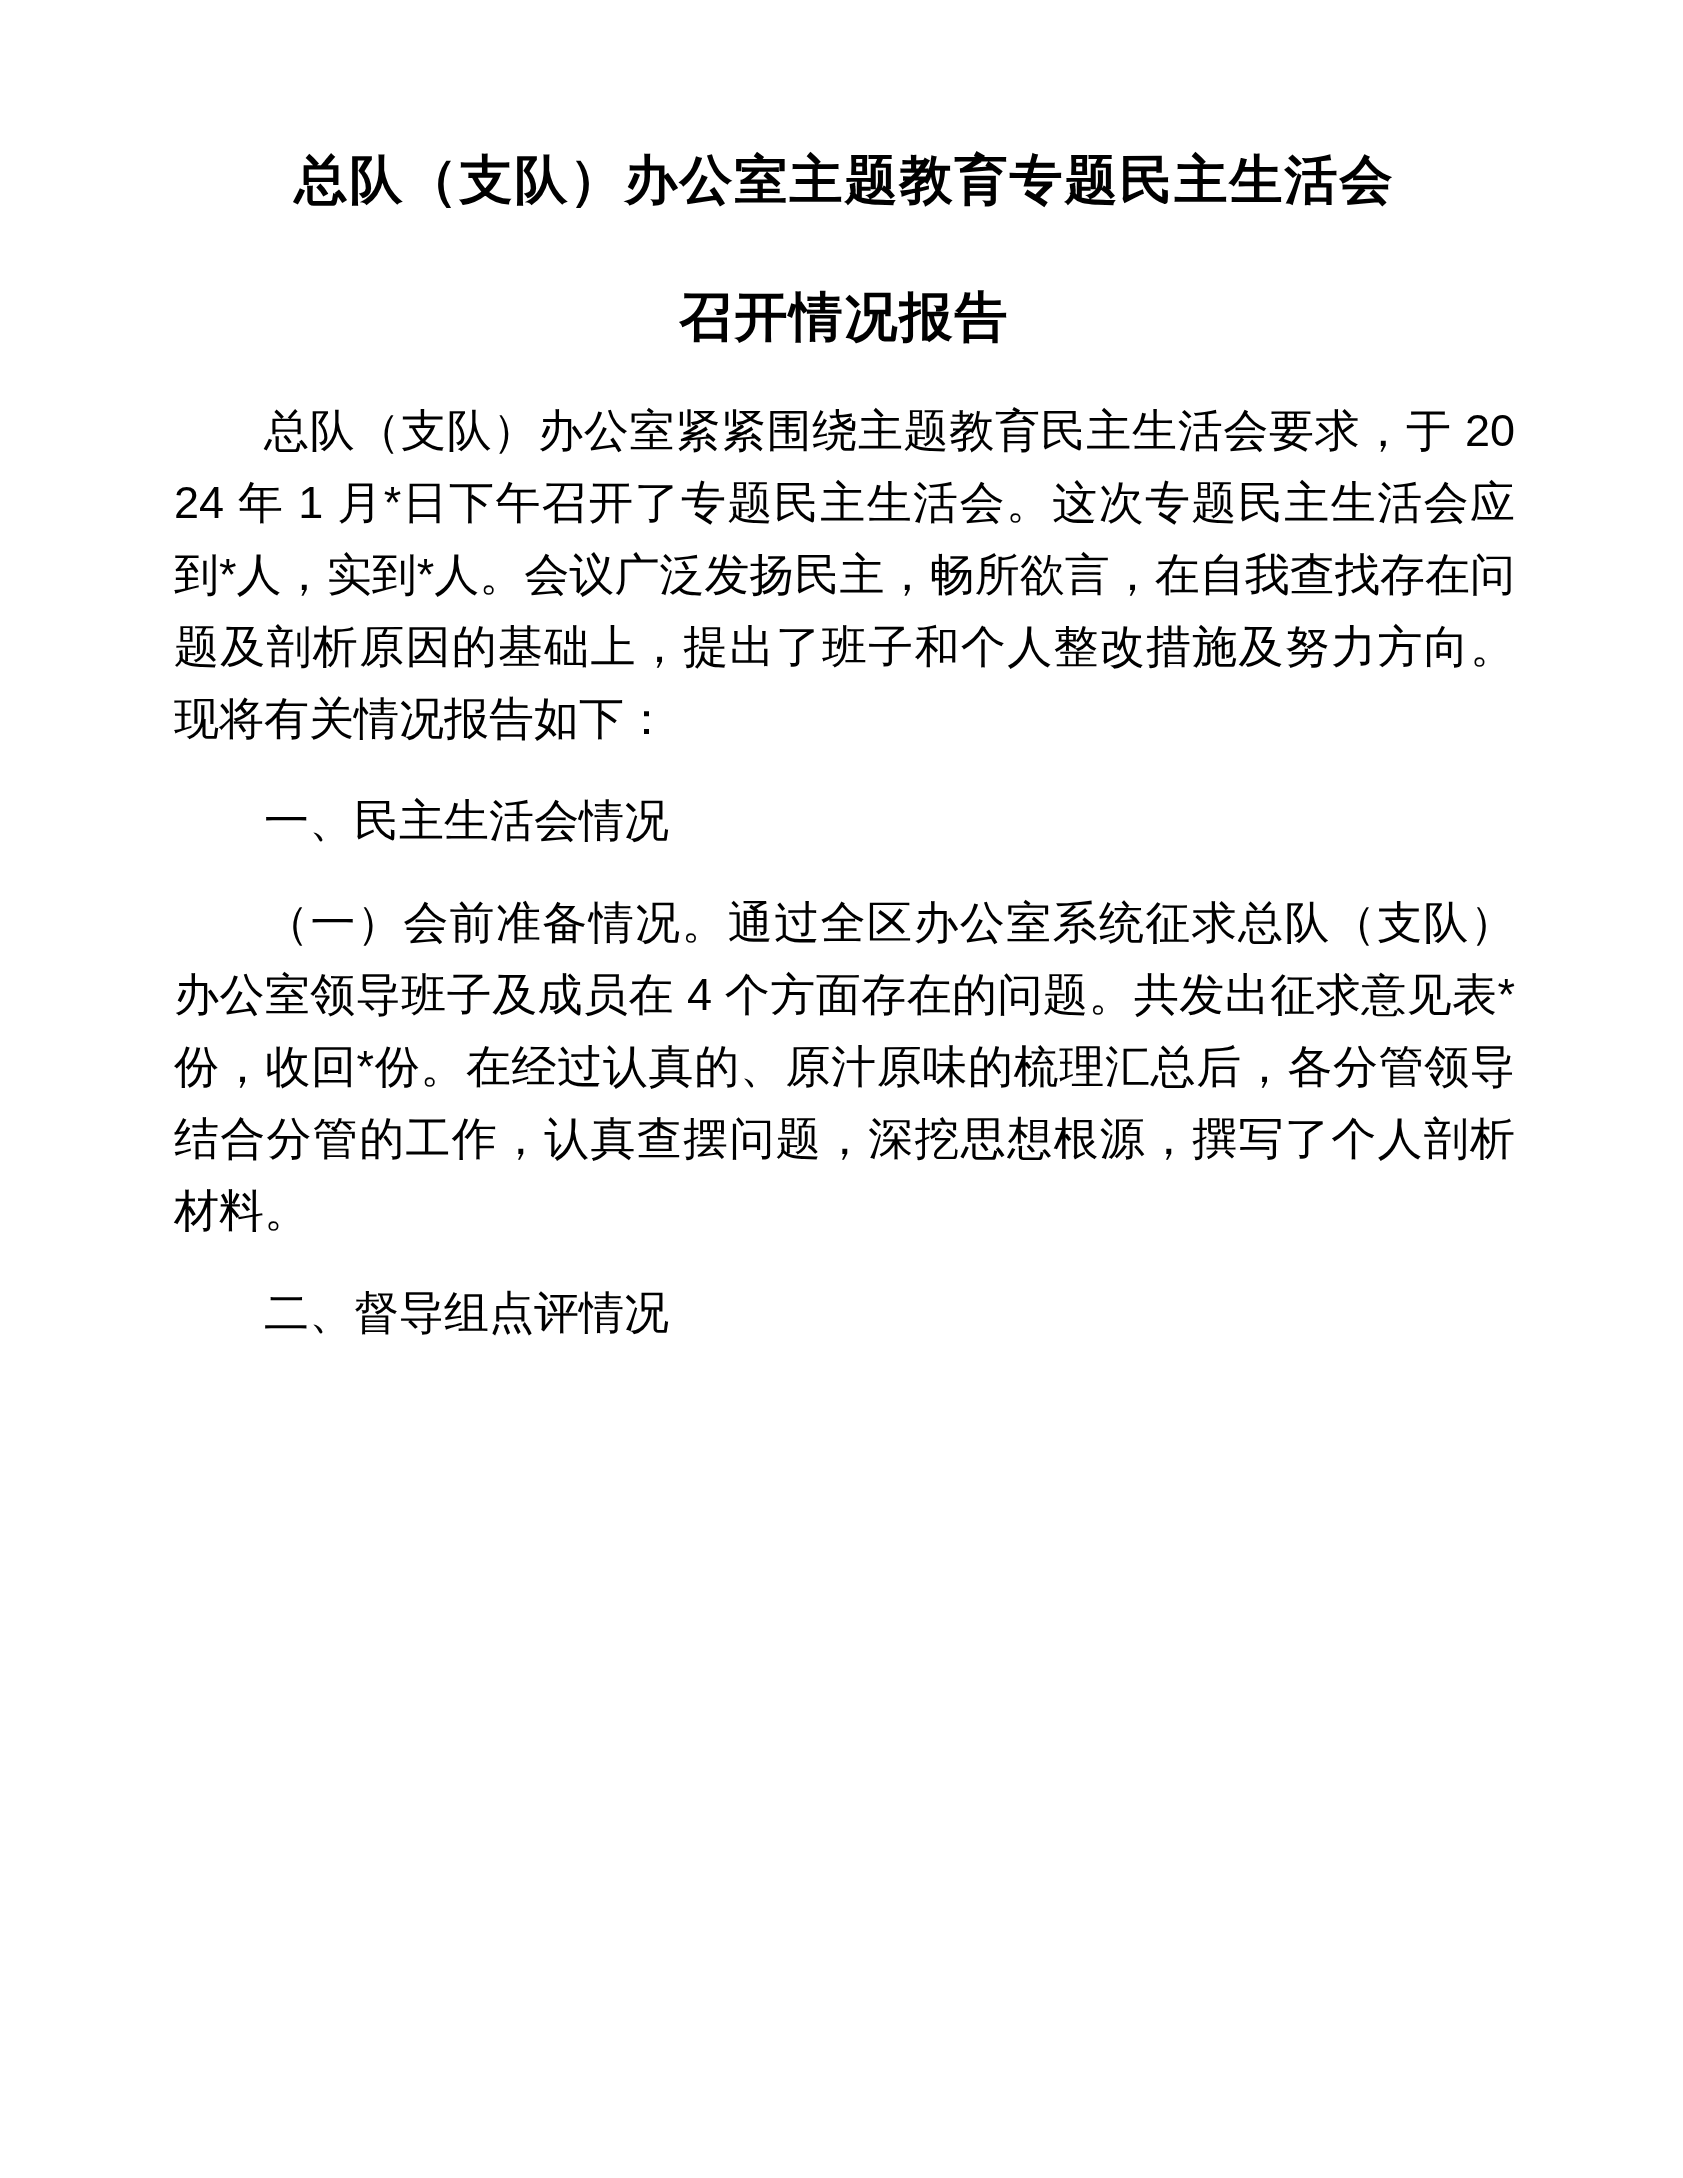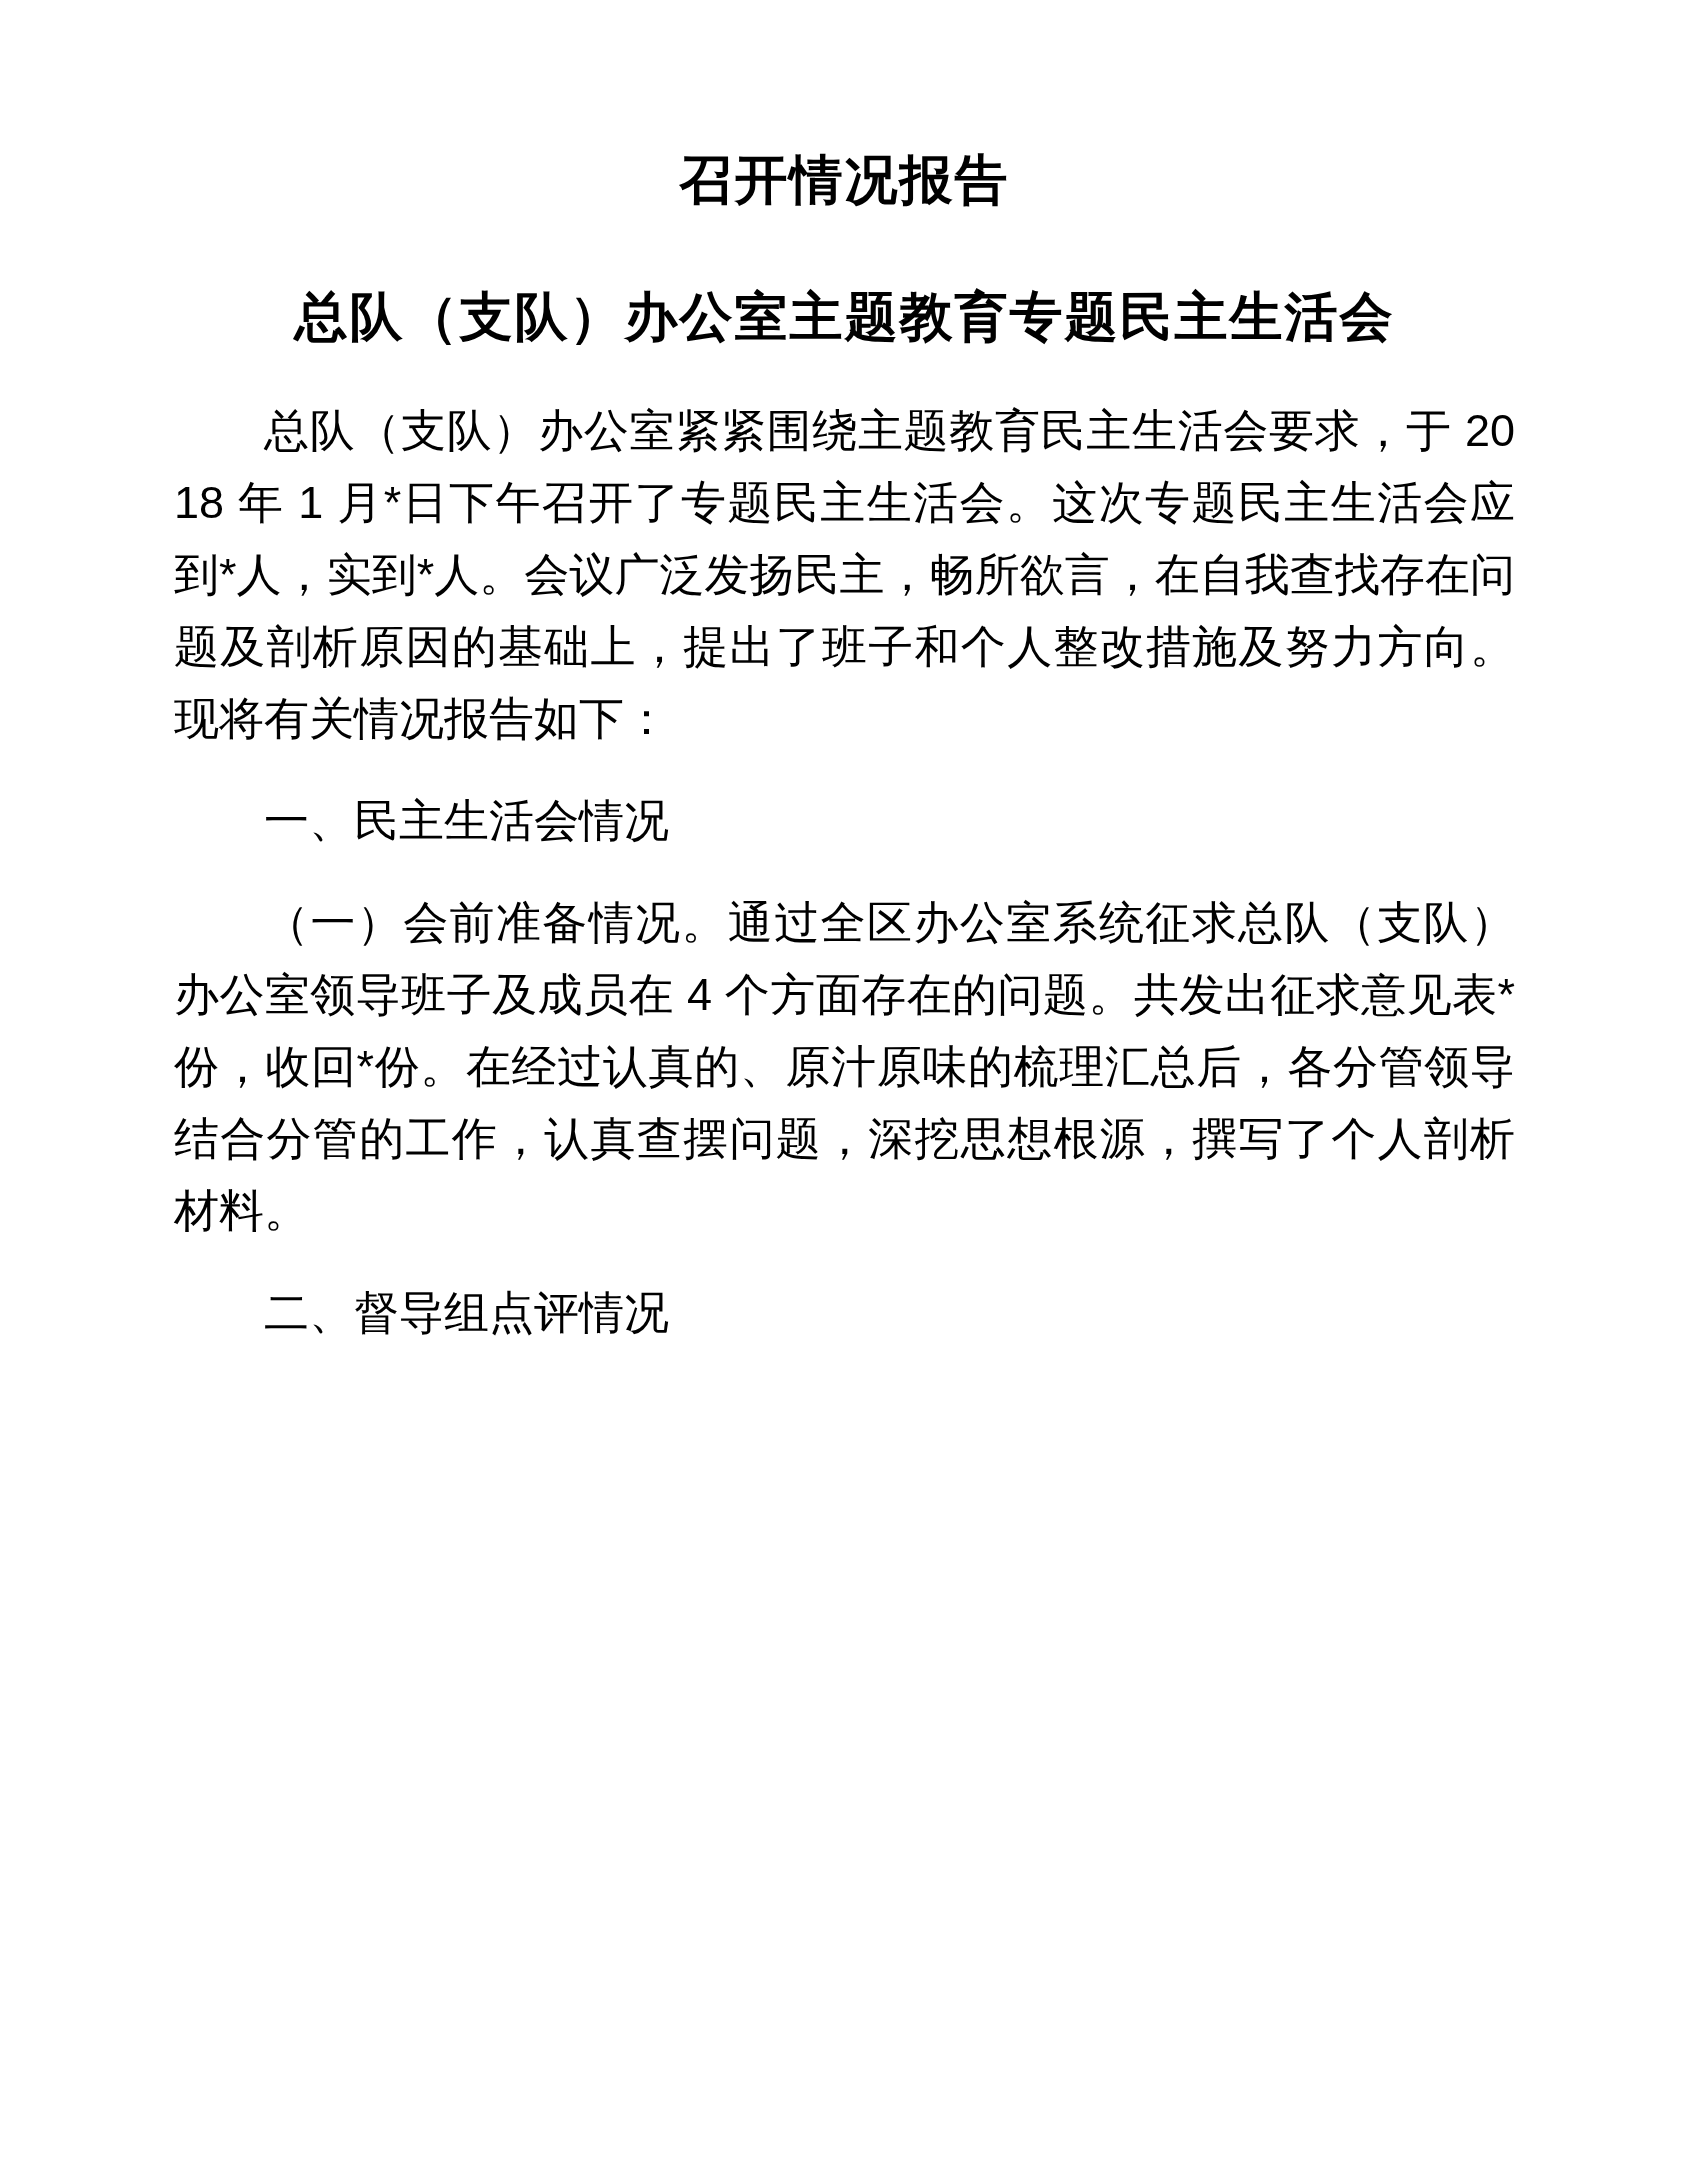--- a/index.html
+++ b/index.html
@@ -49,27 +49,27 @@
     text-indent: 2em;
     margin-bottom: 30px;
   }
 </style>
 </head>
 <body>
 
 <div class="page">
 
   <h1 class="doc-title">
+    <span class="title-line">总队（支队）办公室主题教育专题民主生活会</span>
     <span class="title-line">召开情况报告</span>
-    <span class="title-line">总队（支队）办公室主题教育专题民主生活会</span>
   </h1>
 
   <div class="doc-body">
 
-    <p class="para">总队（支队）办公室紧紧围绕主题教育民主生活会要求，于 2018 年 1 月*日下午召开了专题民主生活会。这次专题民主生活会应到*人，实到*人。会议广泛发扬民主，畅所欲言，在自我查找存在问题及剖析原因的基础上，提出了班子和个人整改措施及努力方向。现将有关情况报告如下：</p>
+    <p class="para">总队（支队）办公室紧紧围绕主题教育民主生活会要求，于 2024 年 1 月*日下午召开了专题民主生活会。这次专题民主生活会应到*人，实到*人。会议广泛发扬民主，畅所欲言，在自我查找存在问题及剖析原因的基础上，提出了班子和个人整改措施及努力方向。现将有关情况报告如下：</p>
 
     <p class="section-heading">一、民主生活会情况</p>
 
     <p class="para">（一）会前准备情况。通过全区办公室系统征求总队（支队）办公室领导班子及成员在 4 个方面存在的问题。共发出征求意见表*份，收回*份。在经过认真的、原汁原味的梳理汇总后，各分管领导结合分管的工作，认真查摆问题，深挖思想根源，撰写了个人剖析材料。</p>
 
 
     <p class="section-heading">二、督导组点评情况</p>
 
   </div>
 

